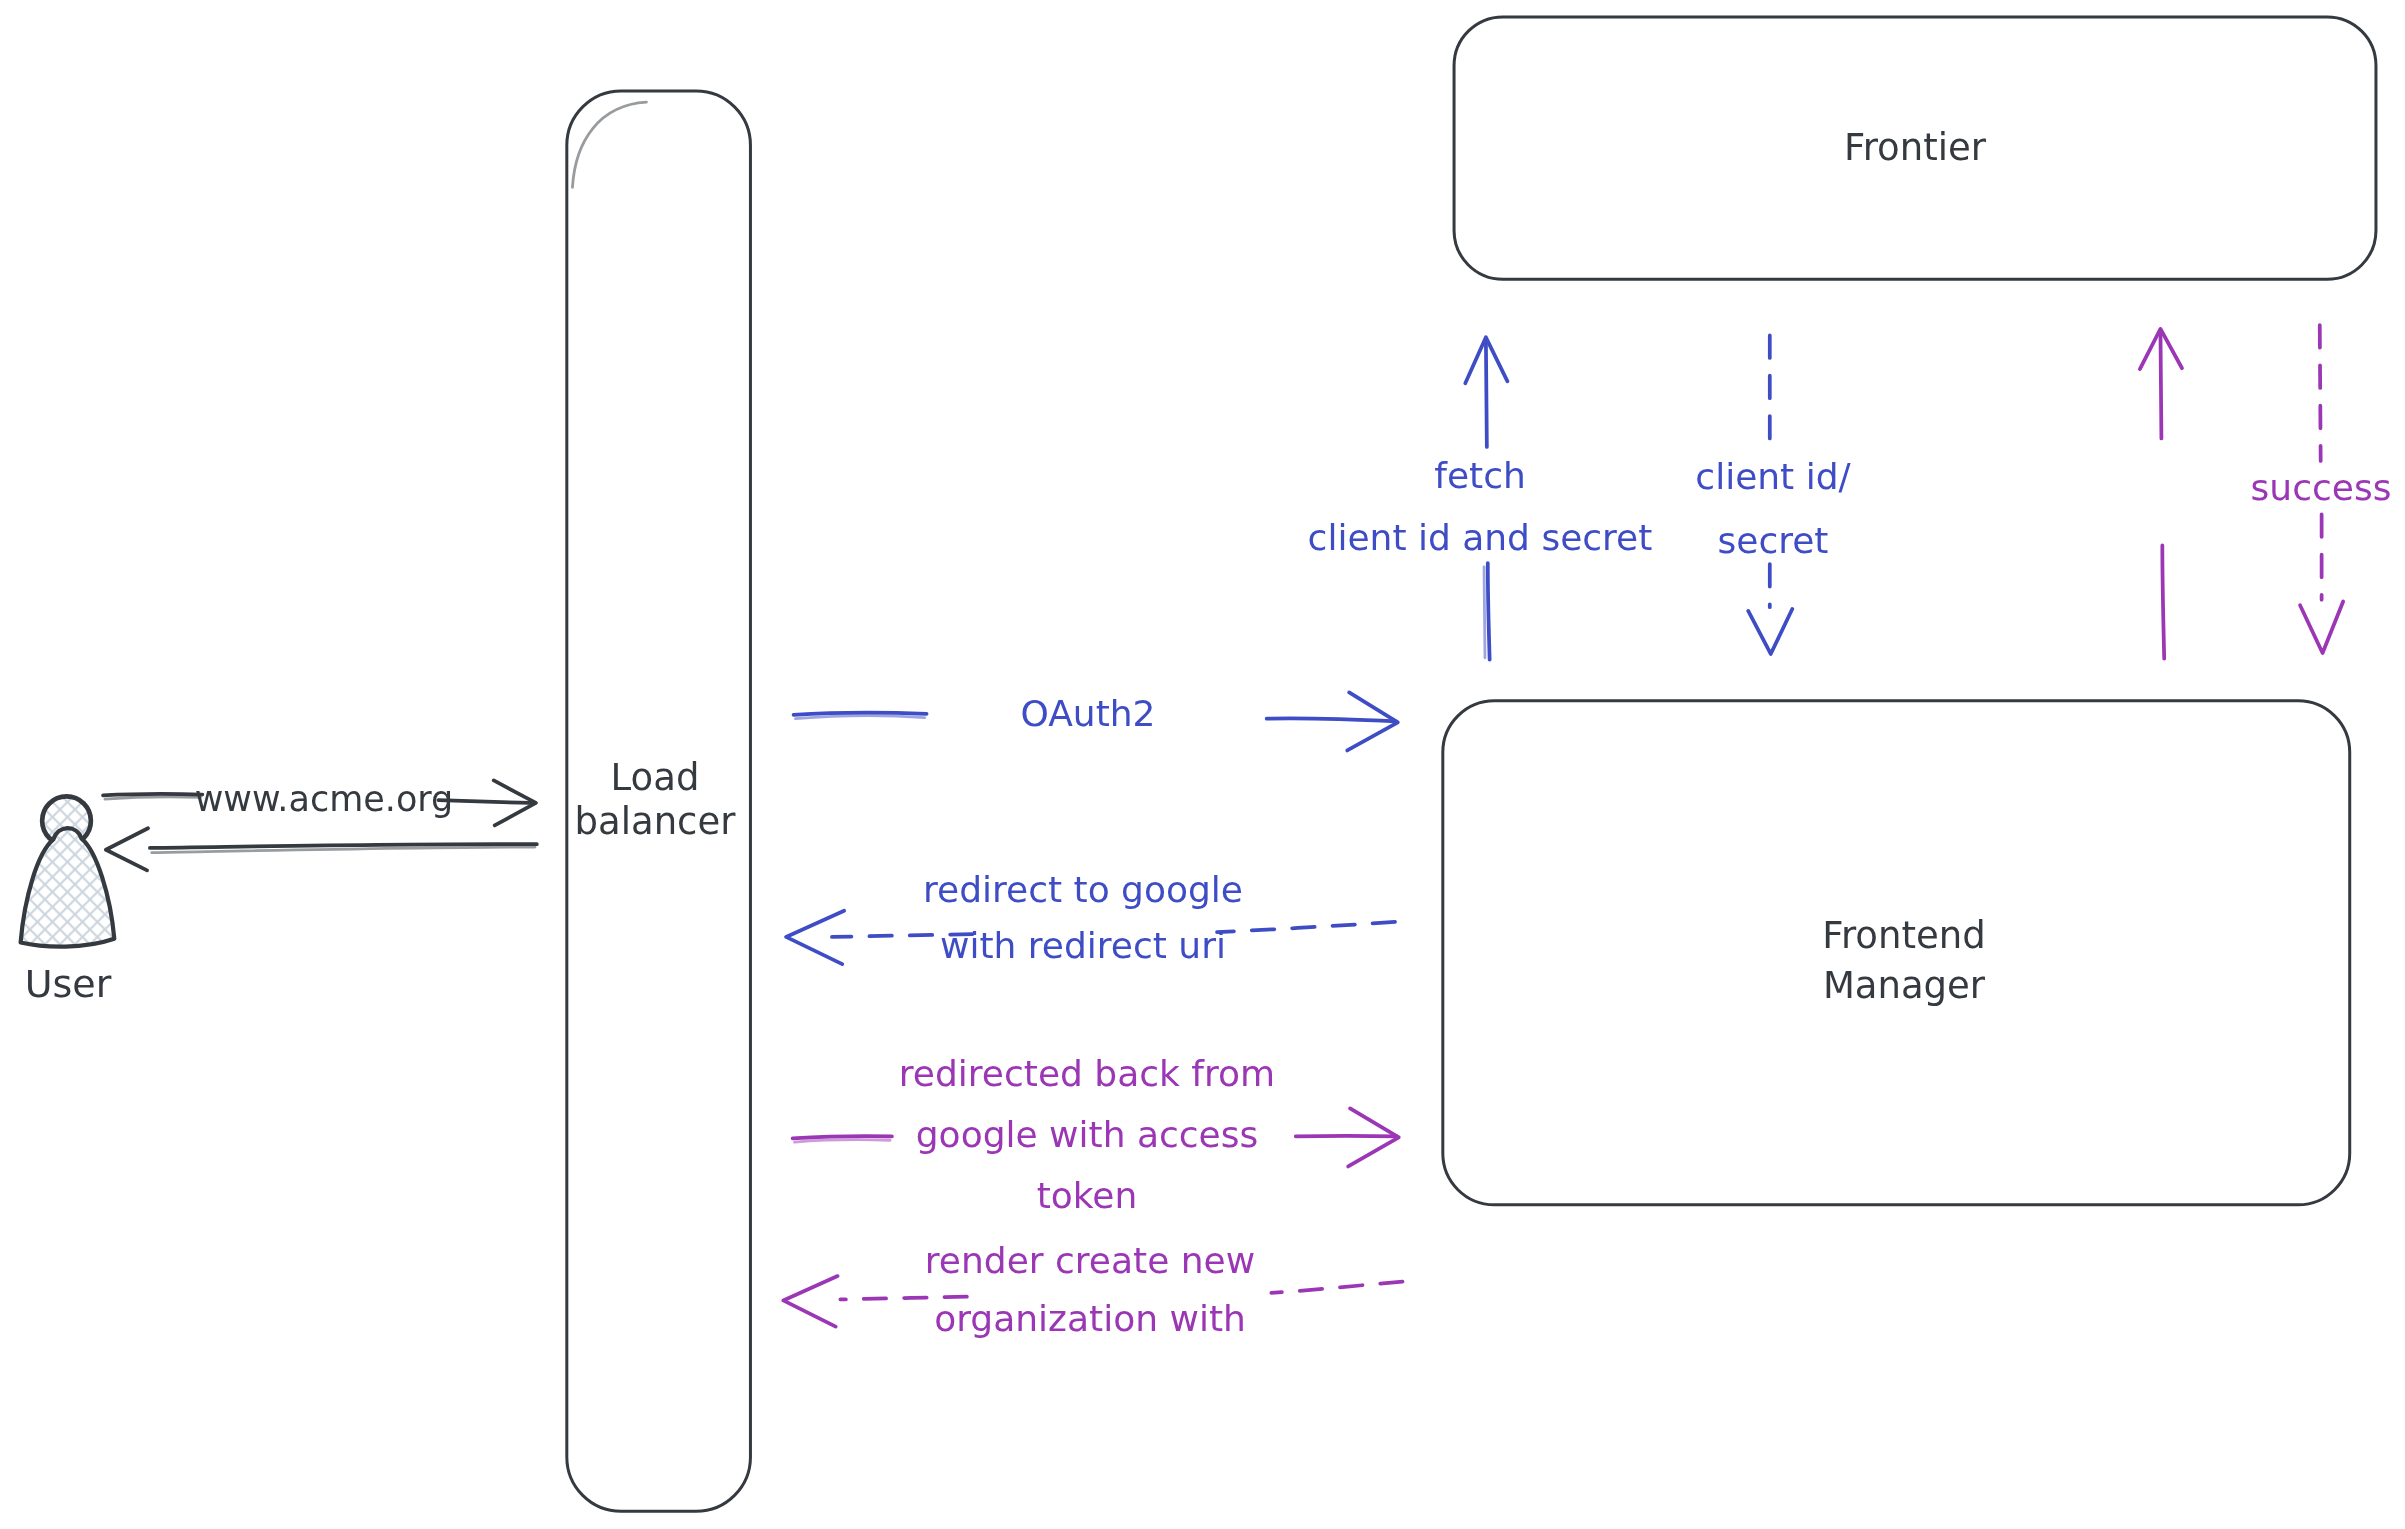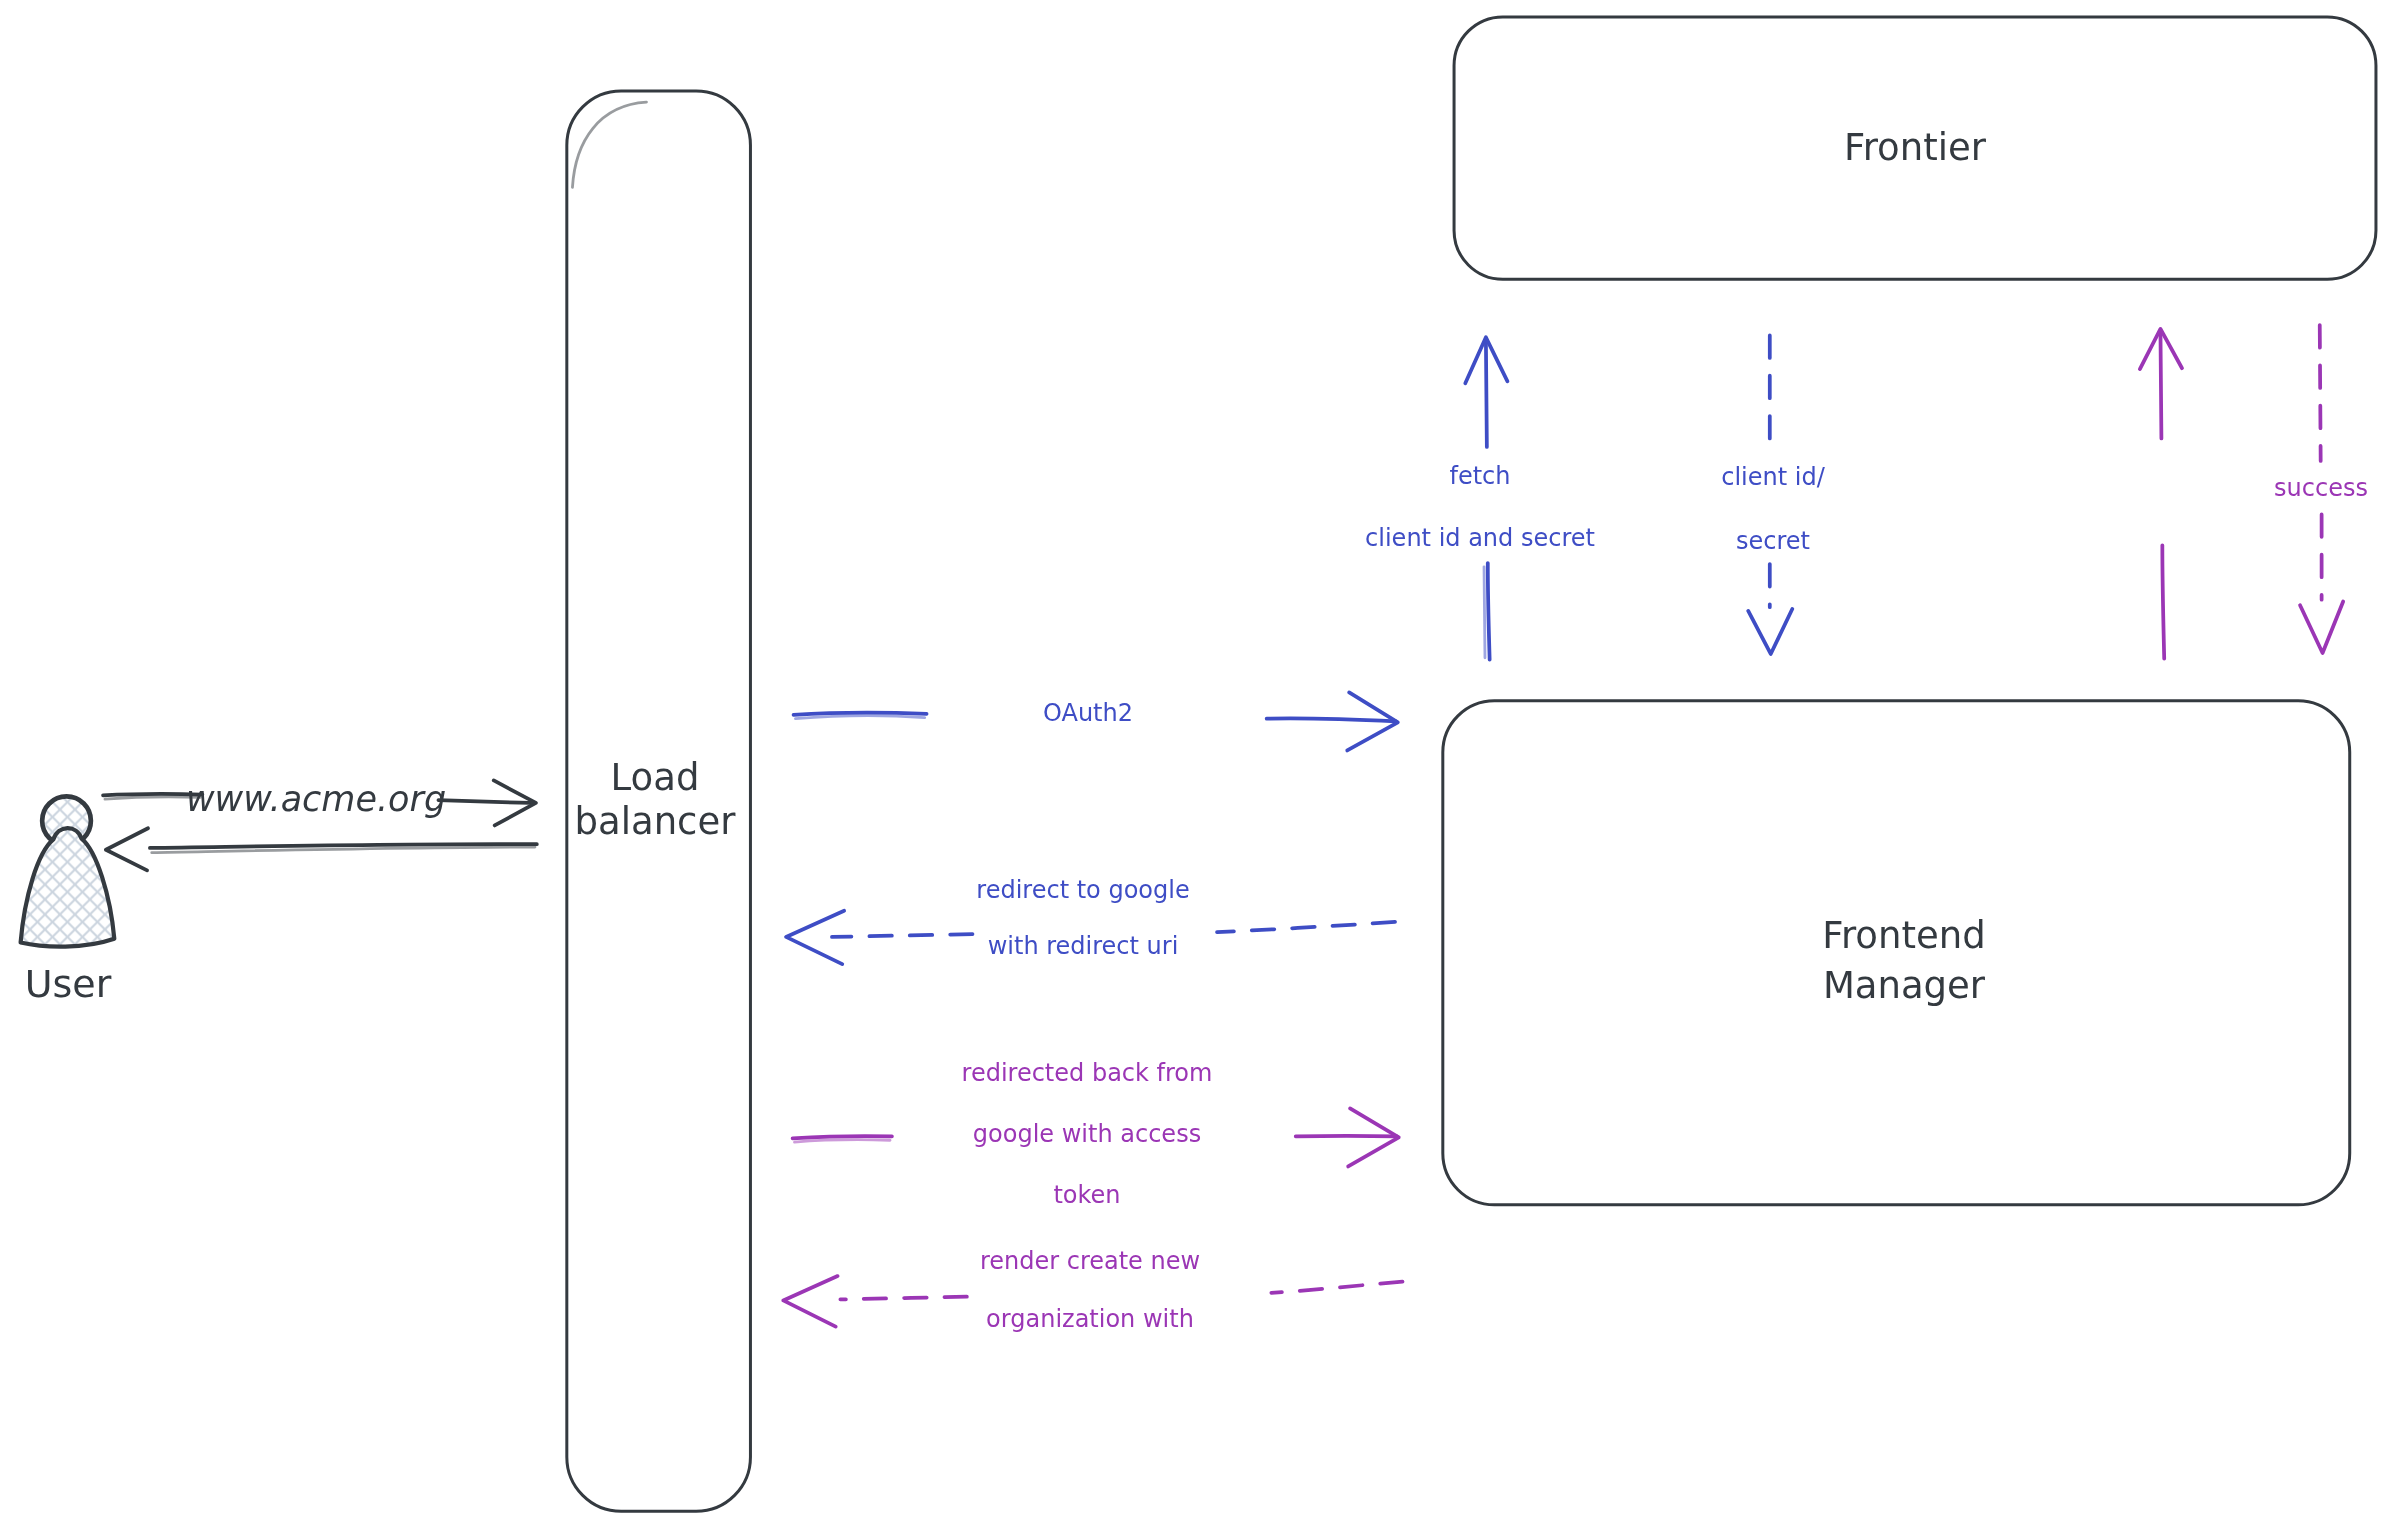--- a/index.html
+++ b/index.html
@@ -25,21 +25,21 @@
   .s-purple{stroke:var(--c-purple);}
   .box{fill:#fff;stroke:var(--c-dark);stroke-width:3.2;}
   .label{
     position:absolute;transform:translate(-50%,-50%);
     text-align:center;white-space:nowrap;line-height:1.2;
   }
   .t-dark{color:var(--c-dark);}
   .t-blue{color:var(--c-blue);}
   .t-purple{color:var(--c-purple);}
   .f37{font-size:35px;}
-  .f38{font-size:24px;}
+  .f38{font-size:36px;}
   .f39{font-size:37px;}
   .f41{font-size:38px;}
   .lh47 .line{line-height:44px;}
   .lh48 .line{line-height:45px;}
   .lh53 .line{line-height:50px;}
   .lh60 .line{line-height:56px;}
   .lh62 .line{line-height:58px;}
   .lh63 .line{line-height:59px;}
   .lh65 .line{line-height:61px;}
   .lh66 .line{line-height:62px;}
@@ -138,21 +138,21 @@
       <path class="ln s-purple" d="M 2284 394 L 2306 351 L 2329 393"></path>
     </g>
 
     <g>
       <path class="ln s-purple dash" d="M 2476 347 L 2477 492"></path>
       <path class="ln s-purple dash" d="M 2478 549 L 2478 640"></path>
       <path class="ln s-purple" d="M 2455 646 L 2479 697 L 2501 642"></path>
     </g>
   </svg>
 
-  <div class="label t-dark f37" style="left:316px;top:799px;font-style:italic;">www.acme.org</div>
+  <div class="label t-dark f37" style="left:324px;top:799px;">www.acme.org</div>
 
   <div class="label t-dark f41" style="left:68px;top:985px;text-align:center;">User</div>
 
   <div class="label t-dark f39 lh47" style="left:655px;top:800px;">
     <div class="line">Load</div>
     <div class="line">balancer</div>
   </div>
 
   <div class="label t-dark f39" style="left:1915px;top:148px;">Frontier</div>
 

